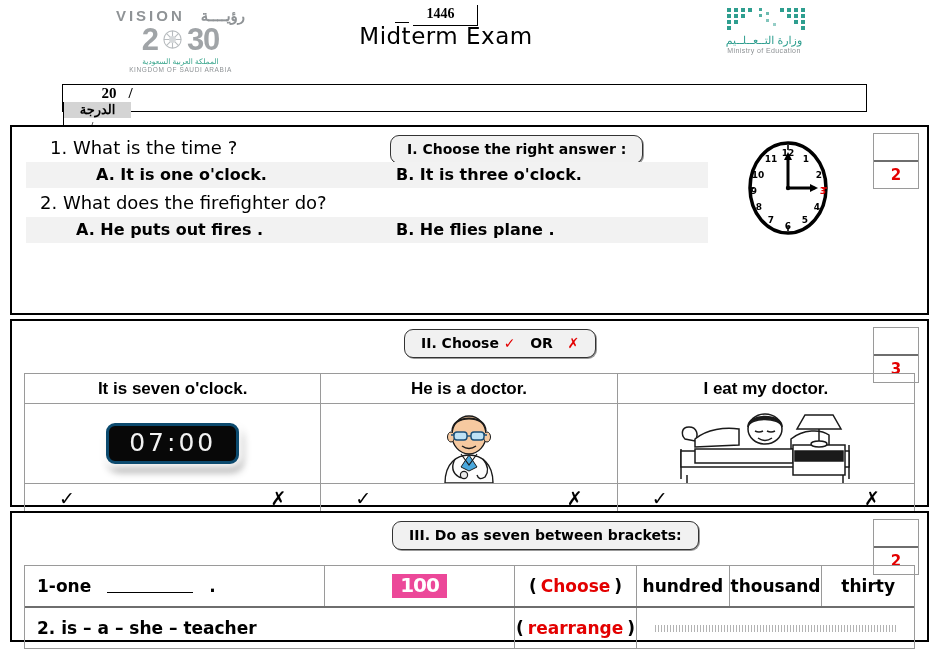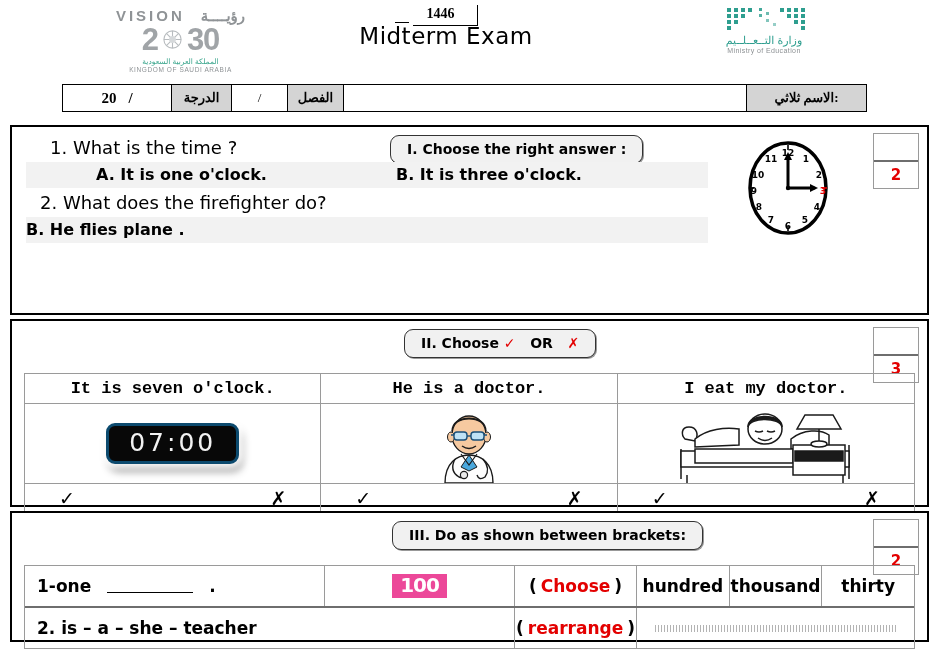--- a/index.html
+++ b/index.html
@@ -104,36 +104,36 @@
   }
   .moe-dots { height: 26px; }
   .moe-ar { font-size: 11px; color: #2e9e8f; letter-spacing: 1px; margin-top: 2px; }
   .moe-en { font-size: 7px; color: #8c9093; letter-spacing: .4px; }
 
   
   .info-table {
     position: absolute;
     left: 62px; top: 84px;
     width: 805px; height: 28px;
-    display: flex; flex-direction: row;
+    display: flex; flex-direction: column;
     border: 1.5px solid #000;
     box-sizing: border-box;
     font-family: "Liberation Serif", serif;
   }
   .info-cell {
     display:flex; align-items:center; justify-content:center;
     box-sizing:border-box;
     border-left: 1.5px solid #000;
     font-size: 13px;
     height: 100%;
   }
   .info-cell:first-child { border-left: none; }
   .info-shade { background:#d4d4d4; font-weight:600; }
   .c-grade-val { width: 108px; font-weight: bold; font-size: 15px; gap: 12px; }
-  .c-grade-lbl { width: 60px; }
+  .c-grade-lbl { width: 68px; }
   .c-class-val { width: 56px; }
   .c-class-lbl { width: 56px; }
   .c-name-blank { flex: 1; }
   .c-name-lbl { width: 120px; }
 
   
   .sheet {
     position: absolute;
     left: 10px; top: 125px;
     width: 919px;
@@ -226,21 +226,21 @@
   .g-cell {
     box-sizing: border-box;
     border-right: 1px solid #9a9a9a;
     border-bottom: 1px solid #9a9a9a;
     width: 33.3333%;
     display:flex; align-items:center; justify-content:center;
   }
   .g-cell:last-child { border-right: none; }
   .g-head {
     height: 30px;
-    font-family: Liberation Mono, monospace;
+    font-family: Liberation Sans, sans-serif;
     font-size: 17px; font-weight: 700;
   }
   .g-img { height: 80px; position: relative; }
   .g-mark {
     height: 28px;
     justify-content: space-between;
     padding: 0 34px;
     font-size: 19px;
     font-family: "DejaVu Sans", sans-serif;
   }
@@ -405,20 +405,21 @@
     </div>
 
     <div class="q-area">
       <div class="q-line">1.  What is the time  ?</div>
       <div class="opts">
         <span class="opt-a">A. It is one o'clock.</span>
         <span class="opt-b">B. It is three o'clock.</span>
       </div>
       <div class="q-line" style="padding-left:14px;">2. What does the firefighter do?</div>
       <div class="opts">
+        <span class="opt-a2">A. He puts out fires .</span>
         <span class="opt-b">B. He flies plane .</span>
       </div>
     </div>
   </div>
 
   <div class="section" id="section-2">
     <div class="sec-head">
       <div class="banner">
         <span>II. Choose</span>
         <span class="mark-ok">✓</span>
@@ -495,21 +496,21 @@
         <div class="g-cell g-mark">
           <span>✓</span>
           <span>✗</span>
         </div>
       </div>
     </div>
   </div>
 
   <div class="section" id="section-3">
     <div class="sec-head">
-      <div class="banner">III. Do as shown between brackets:</div>
+      <div class="banner">III. Do as seven between brackets:</div>
       <div class="score-box">
         <div class="score-top"></div>
         <div class="score-bot">2</div>
       </div>
     </div>
 
     <div class="t3">
       <div class="t3-row">
         <div class="t3-c t3-prompt">
           <span>1-one</span>

